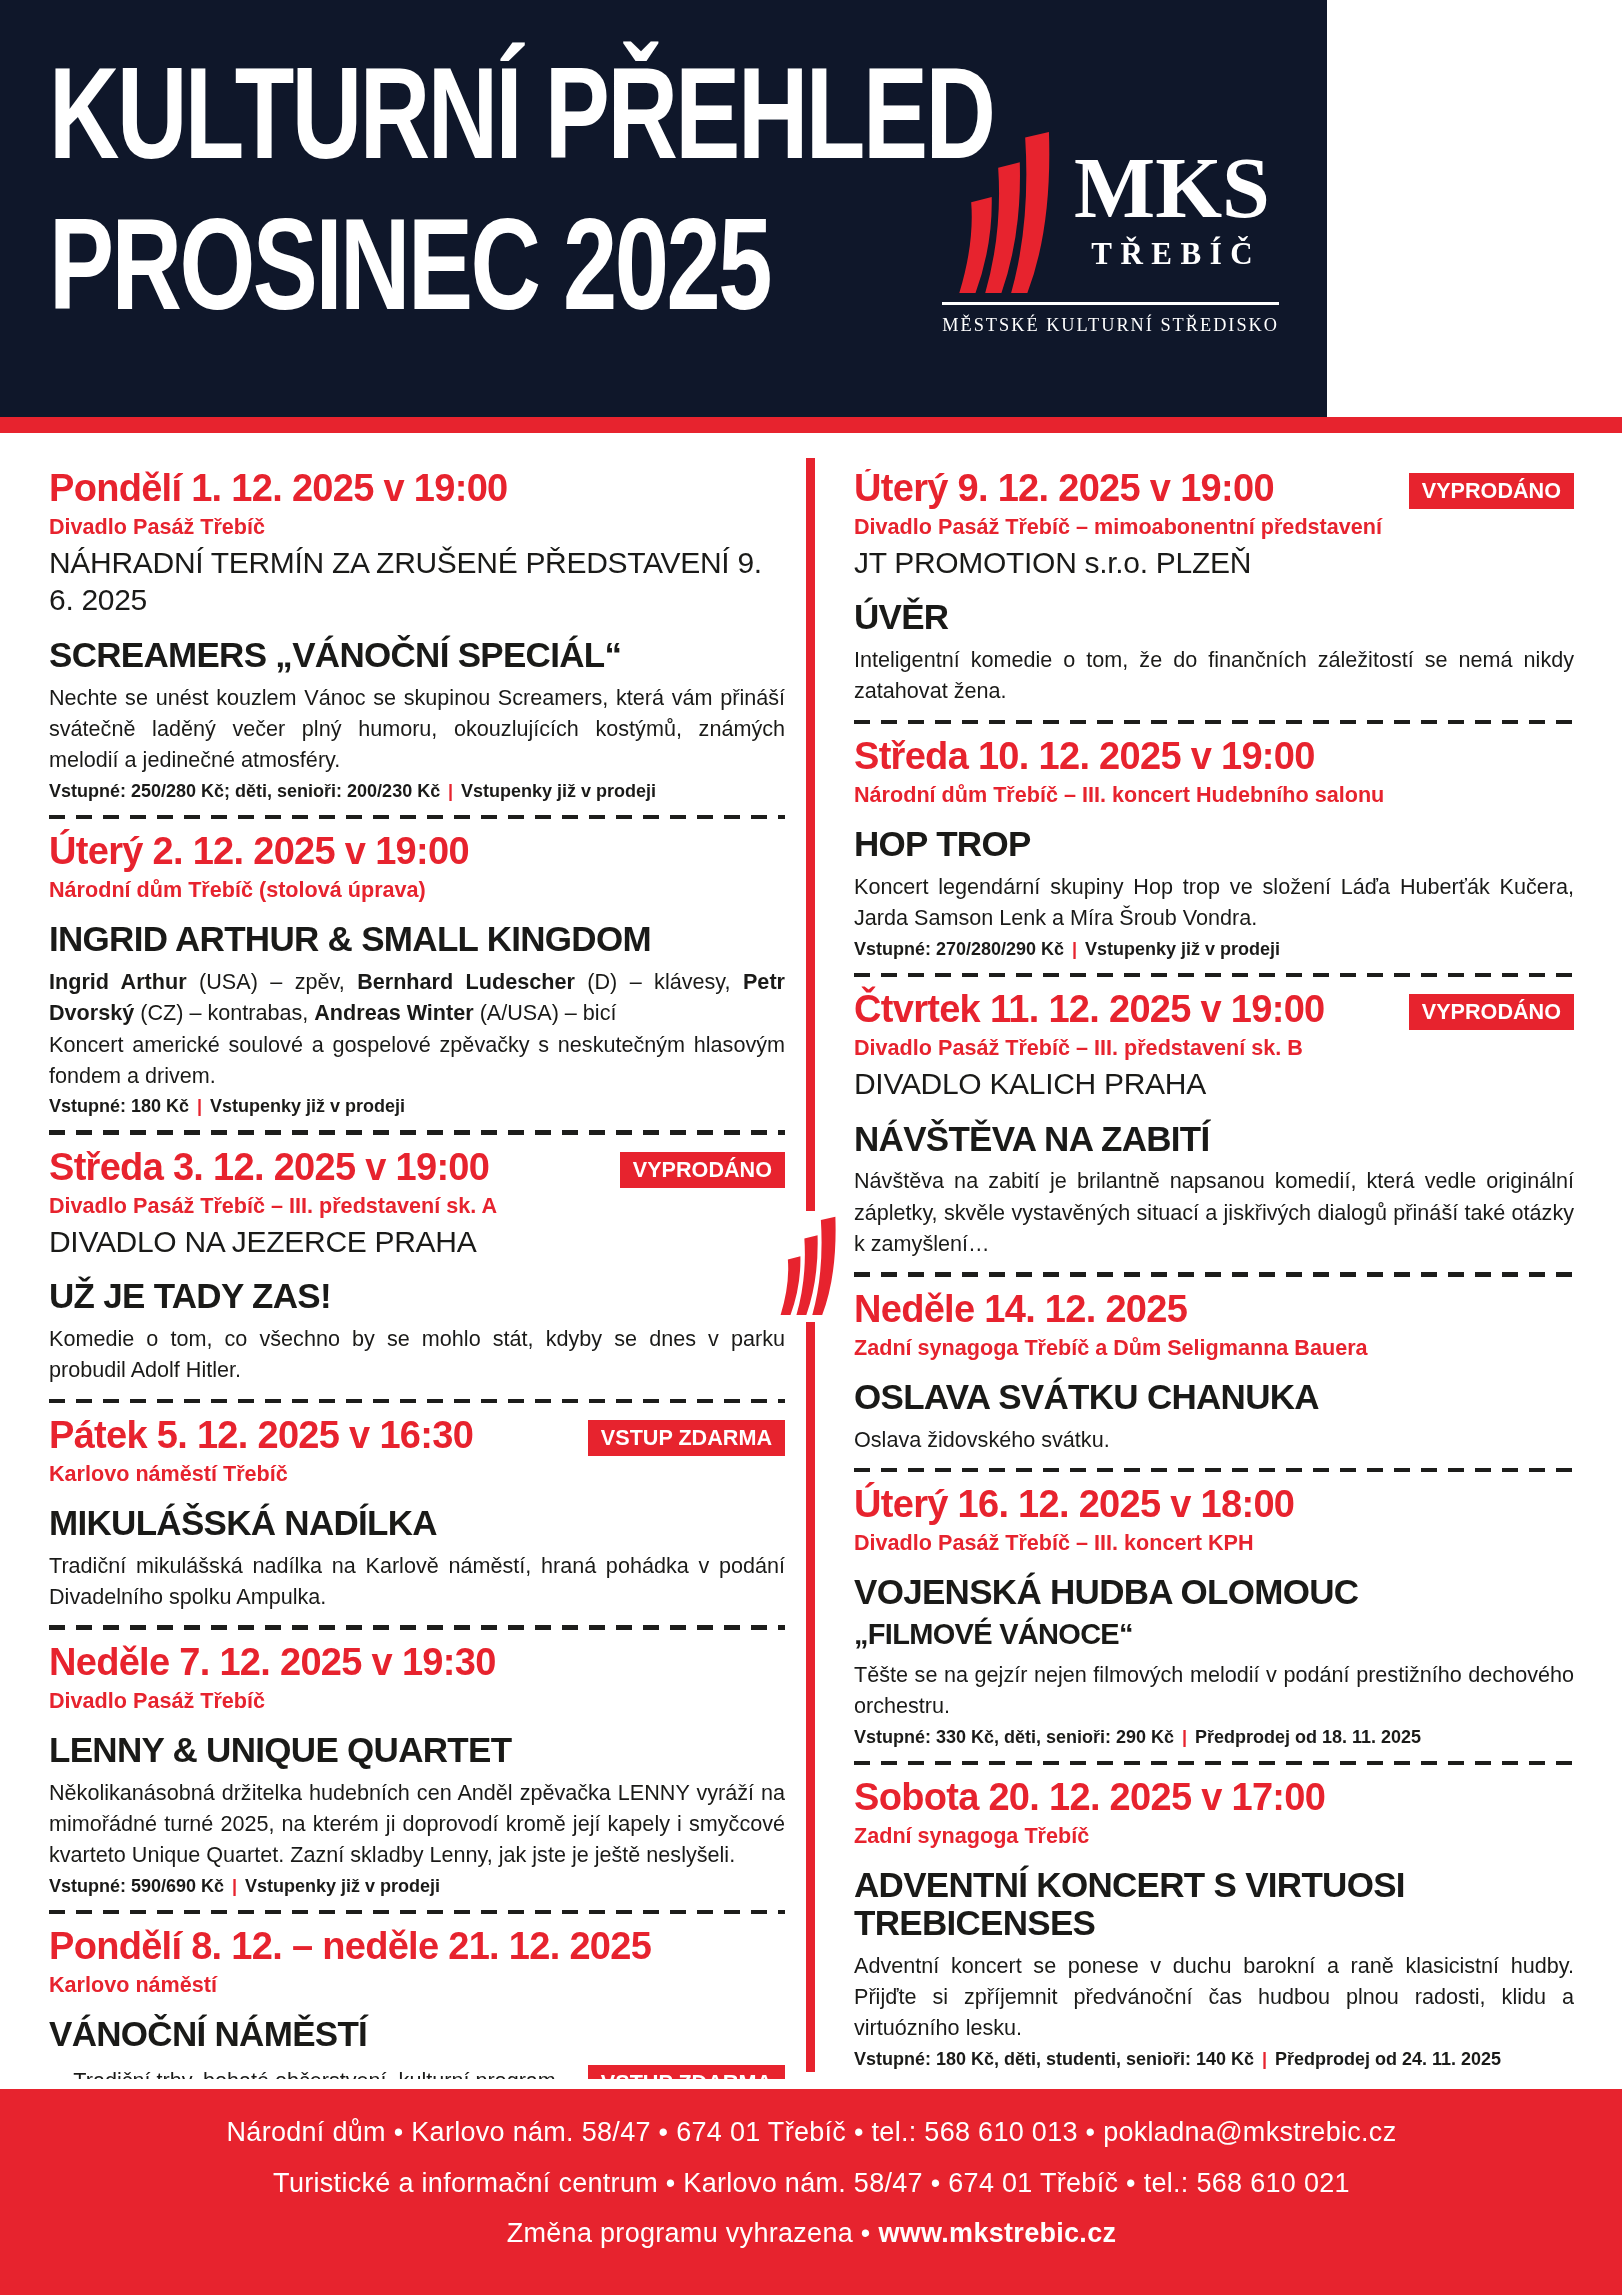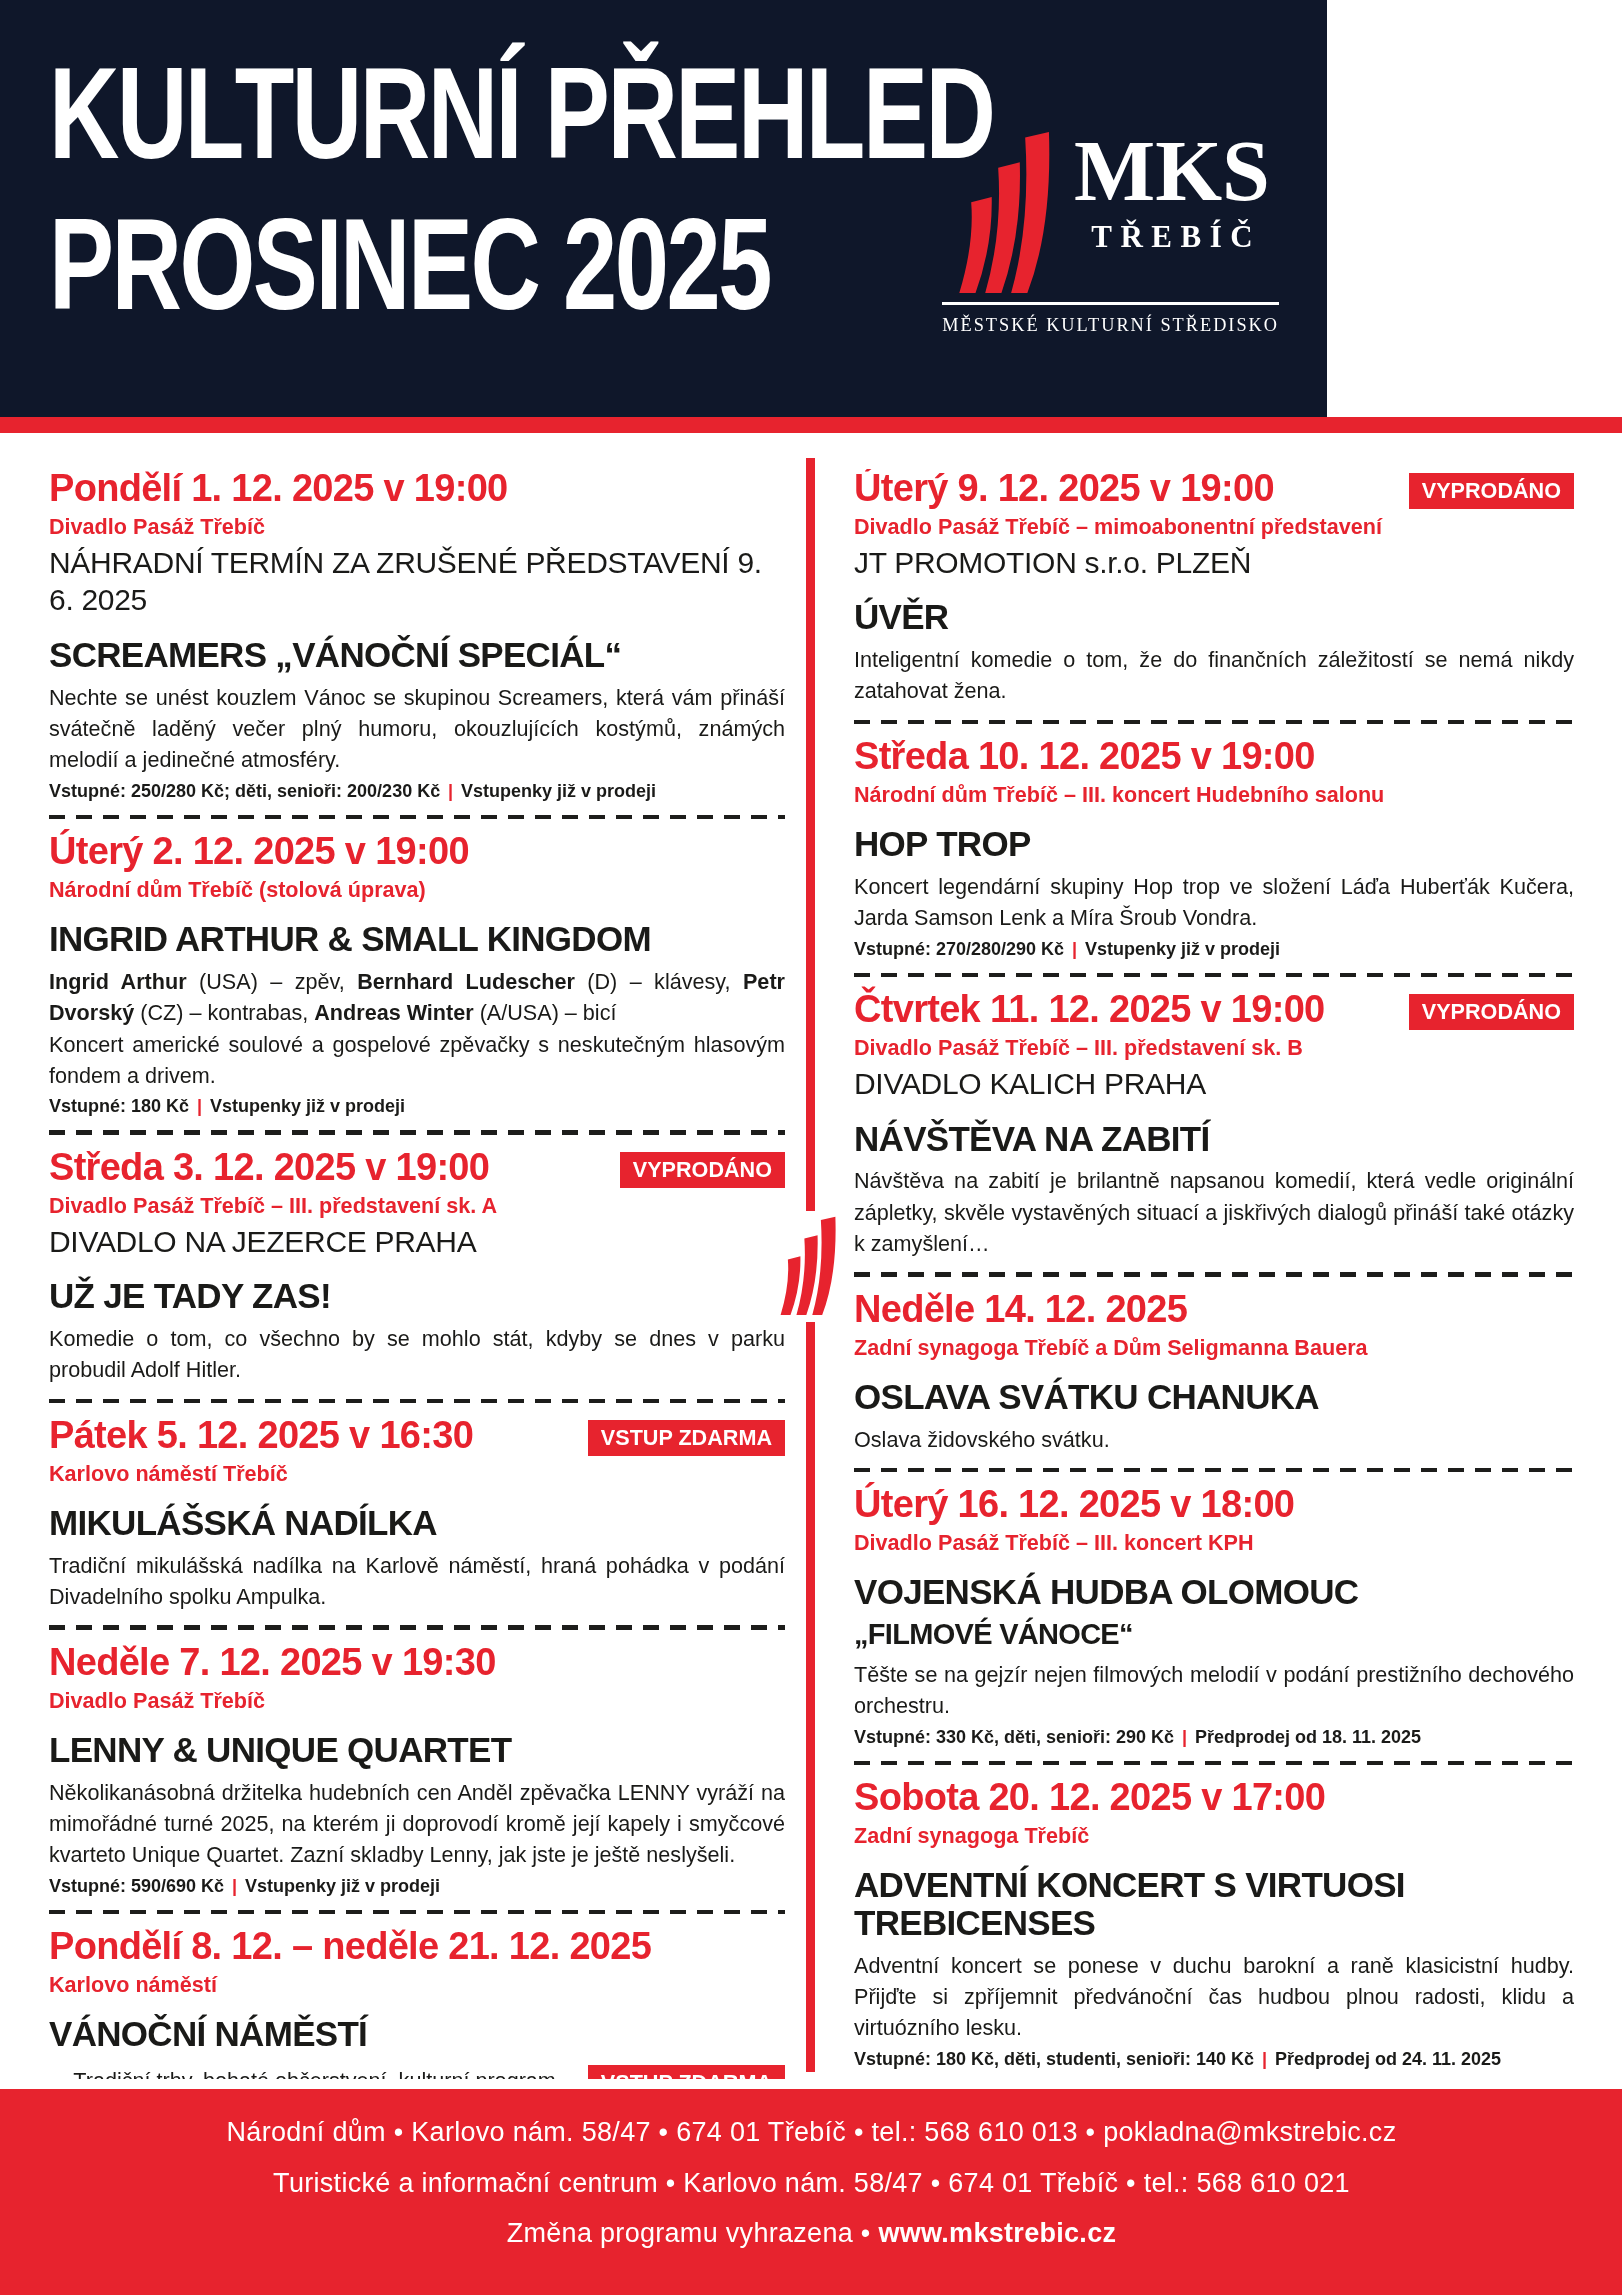--- a/index.html
+++ b/index.html
@@ -35,21 +35,21 @@
   }
   .redbar{
     position:absolute; top:417px; left:0; width:1623px; height:15.7px;
     background:var(--red);
   }
   
   .logo{
     position:absolute; right:48px; top:131px;
     display:flex; flex-direction:column; align-items:center;
   }
-  .logo-top{display:flex; align-items:flex-start; gap:19.6px;}
+  .logo-top{display:flex; align-items:center; gap:19.6px;}
   .logo-mark{width:103px; height:162px;}
   .logo-mark svg{width:100%; height:100%;}
   .logo-textcol{display:flex; flex-direction:column; align-items:center; padding-bottom:3.9px;}
   .logo-mks{
     font-family:"Liberation Serif", serif;
     font-weight:bold; font-size:86px; line-height:0.95; color:#fff;
   }
   .logo-city{
     font-family:"Liberation Serif", serif;
     font-weight:bold; font-size:31px; letter-spacing:8.5px; color:#fff;

